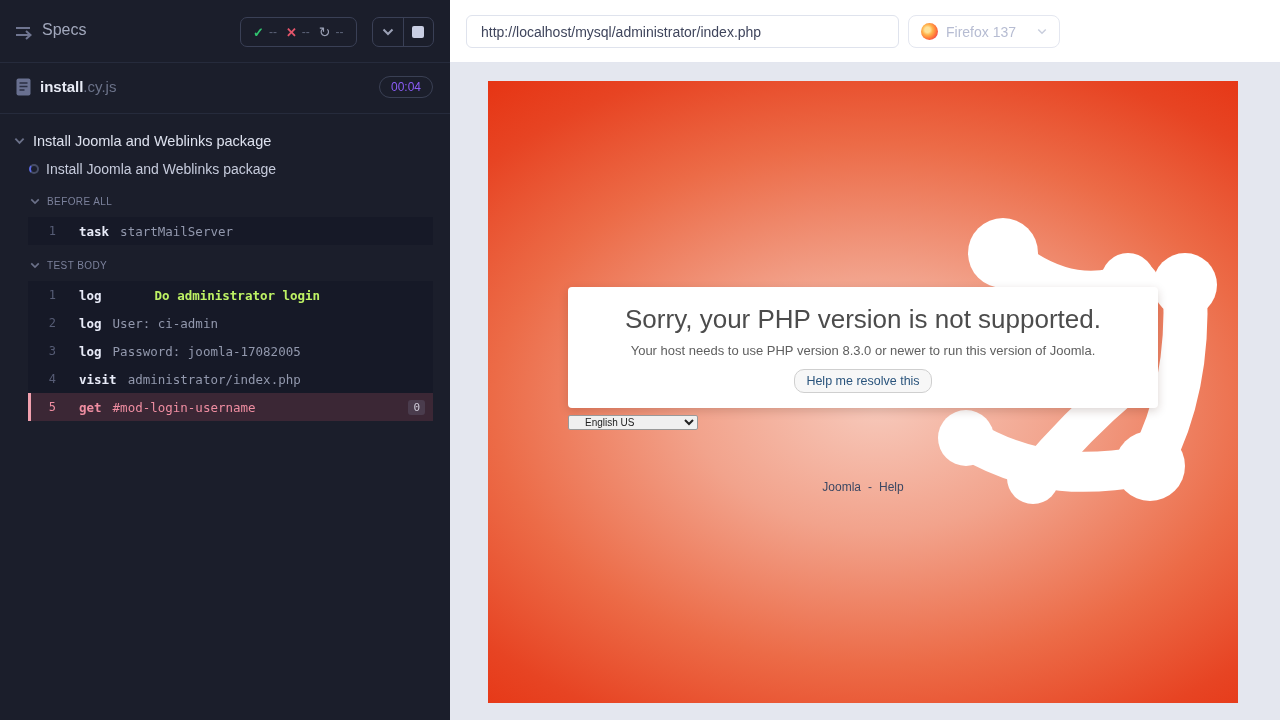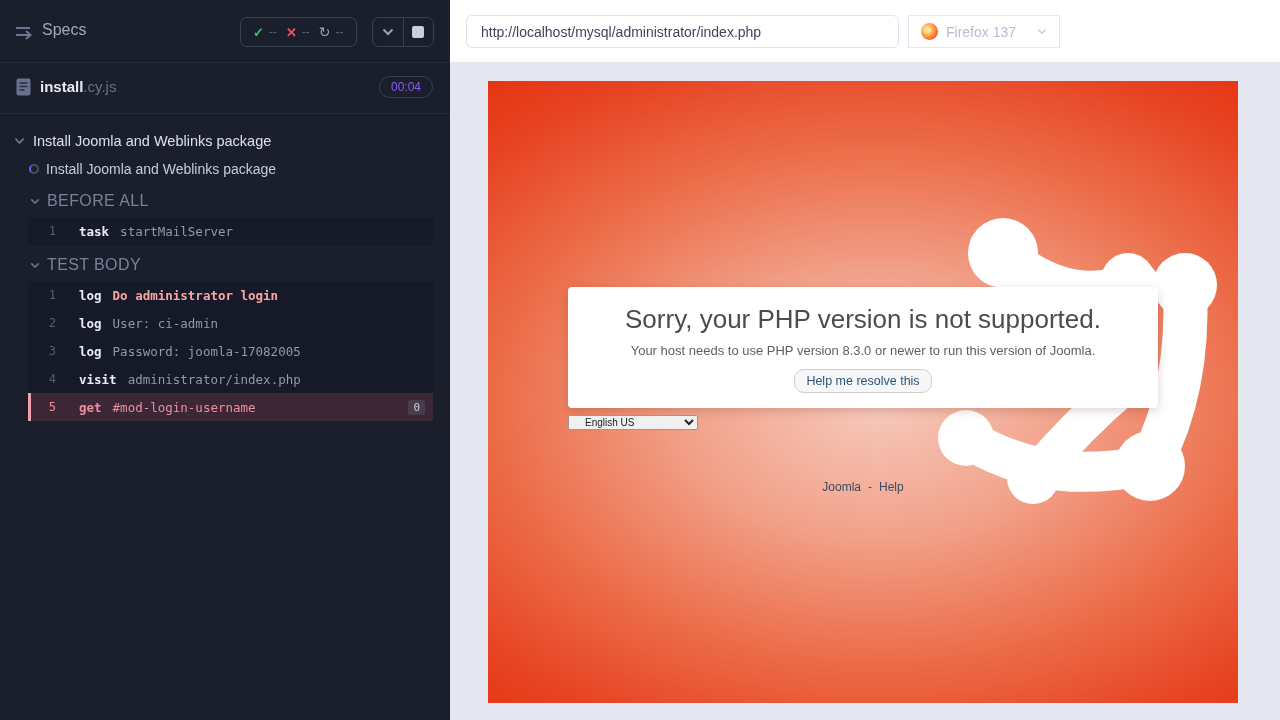--- a/index.html
+++ b/index.html
@@ -28,38 +28,38 @@
   .spec-name .ext { color:#6b7289; }
   .duration-badge { position:absolute; right:17px; top:13px; padding:3px 11px; border:1px solid #3a4054; border-radius:12px; font-size:12px; color:#8b5cf6; }
 
   .tree { position:relative; padding-top:14px; }
   .suite-row { display:flex; align-items:center; gap:8px; padding-left:14px; height:26px; cursor:pointer; }
   .suite-title { font-size:14.5px; color:#dde1ee; }
   .test-row { display:flex; align-items:center; gap:7px; padding-left:29px; height:28px; margin-top:1px; cursor:pointer; }
   .test-title { font-size:14px; color:#c6cbdc; }
   .spinner { width:10px; height:10px; border-radius:50%; border:2px solid #474e66; border-left-color:#5b6ae4; }
   .section-head { display:flex; align-items:center; gap:7px; padding-left:30px; height:24px; margin-top:6px; cursor:pointer; }
-  .section-label { font-size:16px; color:#7b819b; letter-spacing:.4px; }
+  .section-label { font-size:10px; color:#7b819b; letter-spacing:.4px; }
 
   .cmd-group { margin:4px 17px 8px 28px; }
   .cmd-row { display:flex; align-items:center; height:28px; background:#161927; font-family:"DejaVu Sans Mono",monospace; font-size:12.5px; cursor:pointer; }
   .cmd-num { width:28px; text-align:right; margin-right:23px; color:#565c75; font-size:12px; }
   .cmd-method { font-weight:bold; color:#e8ebf8; margin-right:11px; white-space:pre; }
   .cmd-msg { color:#9298ad; }
-  .cmd-msg.strong { color:#fca5a5; font-weight:bold; }
+  .cmd-msg.strong { color:#bef264; font-weight:bold;margin-left:42px; }
   .cmd-row.failed-target { background:#3b2735; border-left:3px solid #f1a0ae; }
   .cmd-row.failed-target .cmd-num { width:25px; color:#ef8da1; }
   .cmd-row.failed-target .cmd-method { color:#ef8da1; }
   .cmd-row.failed-target .cmd-msg { color:#ef8da1; }
   .cmd-badge { margin-left:auto; margin-right:8px; background:#4a3c4d; color:#cfccd9; border-radius:3px; font-size:11px; padding:1px 5px; font-family:"DejaVu Sans Mono",monospace; }
 
   
   .topbar { position:absolute; left:450px; top:0; width:830px; height:63px; background:#fff; border-bottom:1px solid #e3e6ef; }
   .url-input { position:absolute; left:16px; top:15px; width:433px; height:33px; border:1px solid #dfe3ed; border-radius:6px; padding:4px 14px; font-size:14px; color:#3f455c; font-family:"Liberation Sans",sans-serif; background:#fff; outline:none; }
-  .pill { position:absolute; top:15px; height:33px; border:1px solid #e4e7f0; border-radius:0; display:flex; align-items:center; cursor:pointer; background:#fff; }
+  .pill { position:absolute; top:15px; height:33px; border:1px solid #e4e7f0; border-radius:8px; display:flex; align-items:center; cursor:pointer; background:#fff; }
   .browser-pill { left:458px; width:152px; padding:0 12px; gap:8px; }
   .browser-label { font-size:14px; color:#b6bcd2; }
   .size-pill { left:618px; width:196px; padding:0 10px; gap:8px; }
   .size-label { font-size:14.5px; color:#454b62; }
   .size-pct { font-size:14px; color:#8f95ab; }
   .ff-icon { width:17px; height:17px; border-radius:50%; background:radial-gradient(circle at 38% 40%, #ffe29a 0 18%, #ffb44c 35%, #ff7139 62%, #e3306e 88%, #b5267f 100%); }
   .chev { display:inline-block; }
 
   .stage { position:absolute; left:450px; top:63px; width:830px; height:657px; background:#e4e7ef; }
   .aut-frame { position:absolute; left:38px; top:18px; width:750px; height:622px; overflow:hidden;

